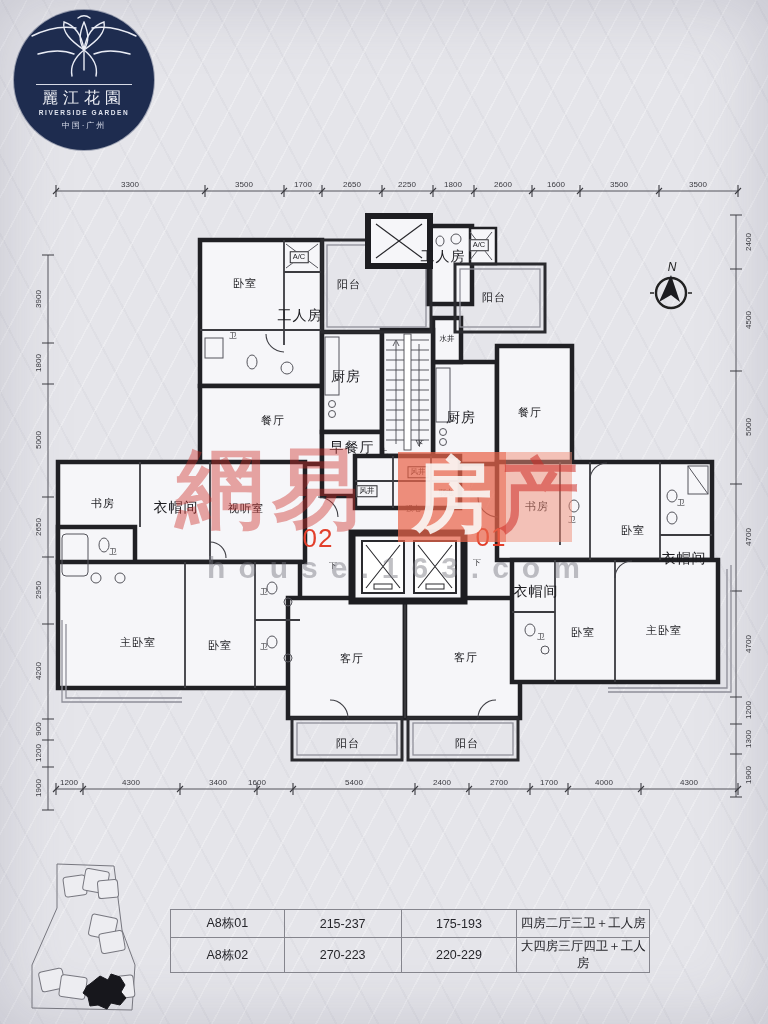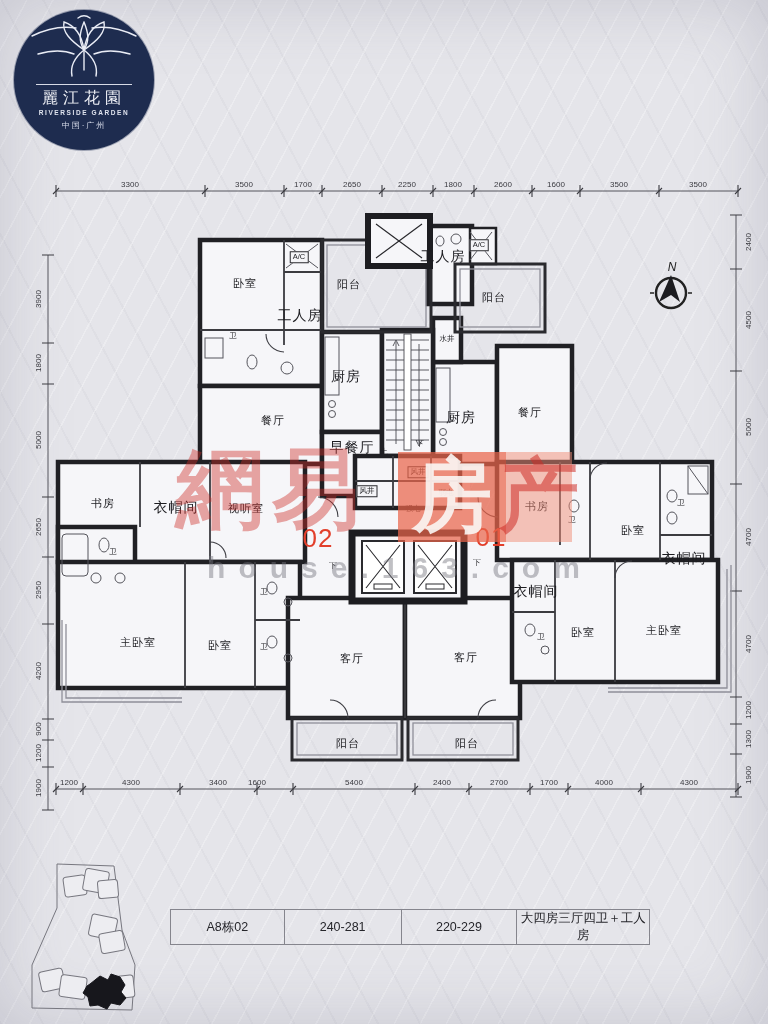--- a/index.html
+++ b/index.html
@@ -316,21 +316,27 @@
 
   <table class="spec">
     <colgroup>
         <col style="width:114px">
         <col style="width:117px">
         <col style="width:116px">
         <col style="width:133px">
       </colgroup>
     <tbody>
     <tr>
+      <td>A8栋01</td>
+      <td>215-237</td>
+      <td>175-193</td>
+      <td>四房二厅三卫＋工人房</td>
+    </tr>
+    <tr>
       <td>A8栋02</td>
-      <td>240-281</td>
+      <td>270-223</td>
       <td>220-229</td>
       <td>大四房三厅四卫＋工人房</td>
     </tr>
   </tbody>
     </table>
 
 </div>
 
 </body></html>

